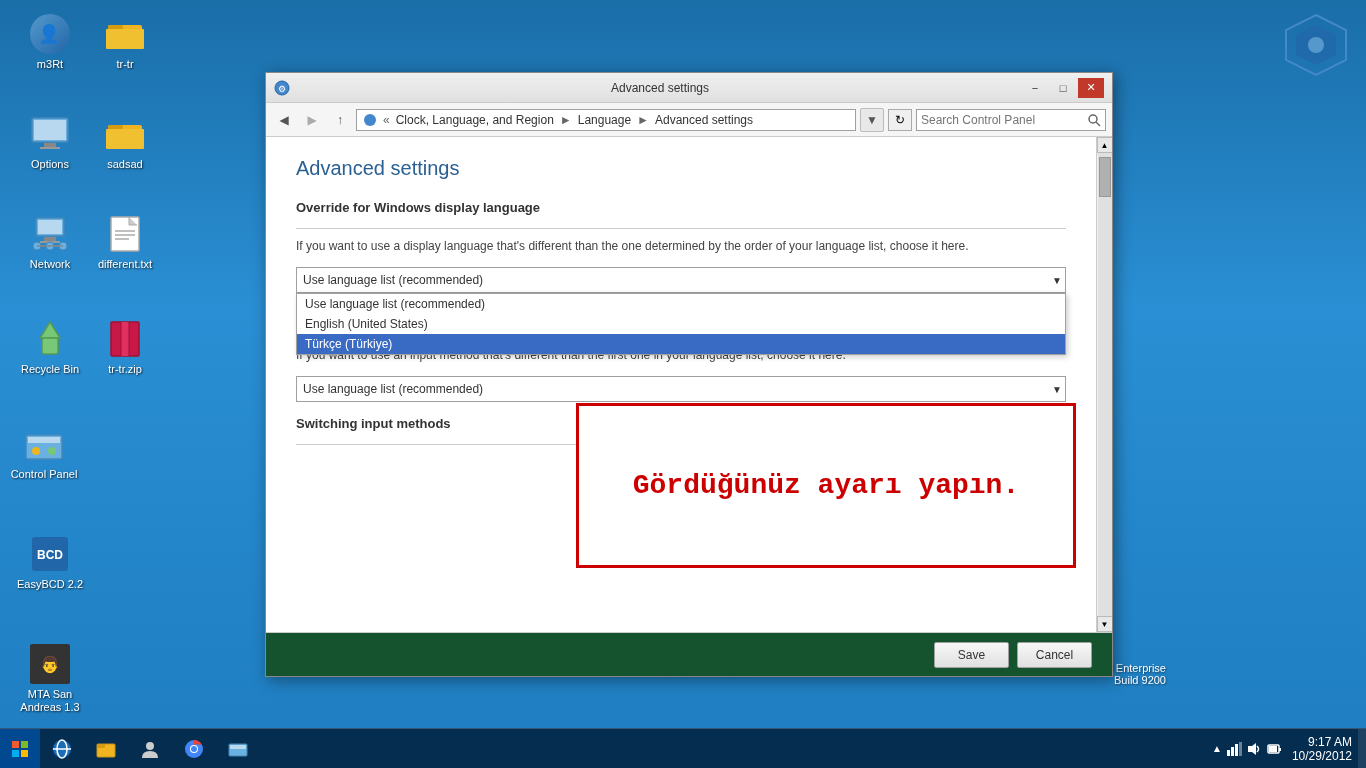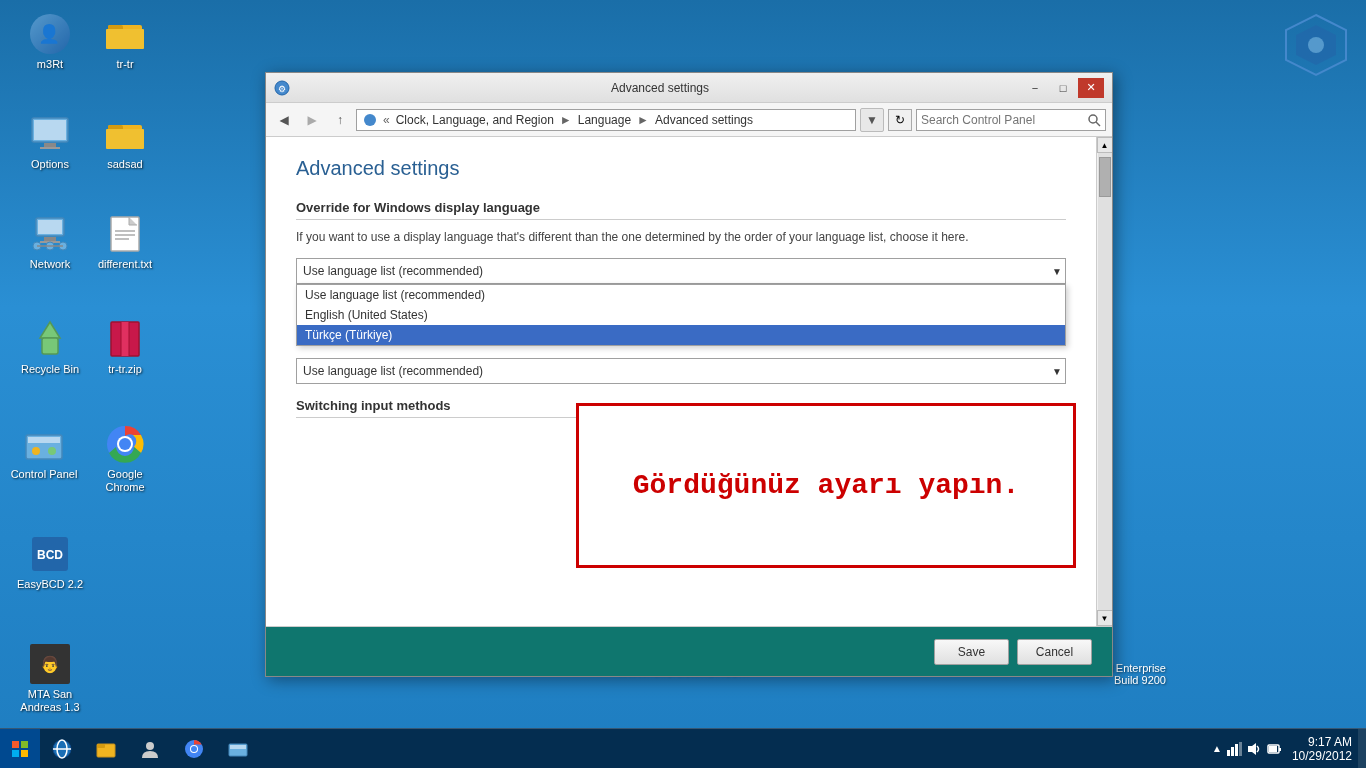--- a/index.html
+++ b/index.html
@@ -278,21 +278,21 @@
       font-size: 20px;
       color: #2a6093;
       font-weight: 300;
       margin-bottom: 20px;
     }
     .section-title {
       font-size: 13px;
       font-weight: 600;
       color: #333;
       border-bottom: 1px solid #ccc;
-      padding-bottom: 4px;
+      padding-bottom: 13px;
       margin-bottom: 8px;
     }
     .section-desc {
       font-size: 12px;
       color: #444;
       margin-bottom: 12px;
       line-height: 1.5;
     }
     .dropdown-container {
       position: relative;
@@ -372,22 +372,22 @@
       right: 50px;
       top: 370px;
       font-size: 12px;
       color: #0066cc;
       cursor: pointer;
       text-decoration: none;
     }
 
     
     .window-footer {
-      height: 50px;
-      background: #0f766e;
+      height: 44px;
+      background: #14532d;
       border-top: 1px solid #ccc;
       display: flex;
       align-items: center;
       justify-content: flex-end;
       padding: 0 20px;
       gap: 8px;
     }
     .footer-btn {
       min-width: 75px;
       height: 26px;
@@ -512,33 +512,20 @@
       <svg width="40" height="38" viewBox="0 0 40 38">
         <rect x="2" y="10" width="36" height="24" rx="2" fill="#6ab0e0" stroke="#4488bb" stroke-width="1.5"></rect>
         <rect x="4" y="12" width="32" height="6" fill="#b8d8f0"></rect>
         <circle cx="12" cy="26" r="4" fill="#f0b420"></circle>
         <circle cx="28" cy="26" r="4" fill="#78c878"></circle>
       </svg>
     </div>
     <span class="icon-label">Control Panel</span>
   </div>
 
-  <div class="desktop-icon" style="left:85px;top:420px;">
-    <div class="icon-img" style="display:flex;align-items:center;justify-content:center;">
-      <svg width="40" height="40" viewBox="0 0 40 40">
-        <circle cx="20" cy="20" r="18" fill="#4285f4"></circle>
-        <circle cx="20" cy="20" r="8" fill="white"></circle>
-        <path d="M20 2 A18 18 0 0 1 36 11 L28 11 A8 8 0 0 0 20 12 Z" fill="#ea4335"></path>
-        <path d="M36 11 A18 18 0 0 1 36 29 L29 23 A8 8 0 0 0 28 11 Z" fill="#fbbc05"></path>
-        <path d="M36 29 A18 18 0 0 1 4 29 L11 23 A8 8 0 0 0 29 23 Z" fill="#34a853"></path>
-        <circle cx="20" cy="20" r="6" fill="#4285f4"></circle>
-      </svg>
-    </div>
-    <span class="icon-label">Google Chrome</span>
-  </div>
 
   <div class="desktop-icon" style="left:10px;top:530px;">
     <div class="icon-img" style="display:flex;align-items:center;justify-content:center;">
       <svg width="40" height="38" viewBox="0 0 40 38">
         <rect x="2" y="2" width="36" height="34" rx="3" fill="#2266aa"></rect>
         <text x="20" y="24" text-anchor="middle" fill="white" font-size="12" font-weight="bold">BCD</text>
       </svg>
     </div>
     <span class="icon-label">EasyBCD 2.2</span>
   </div>

